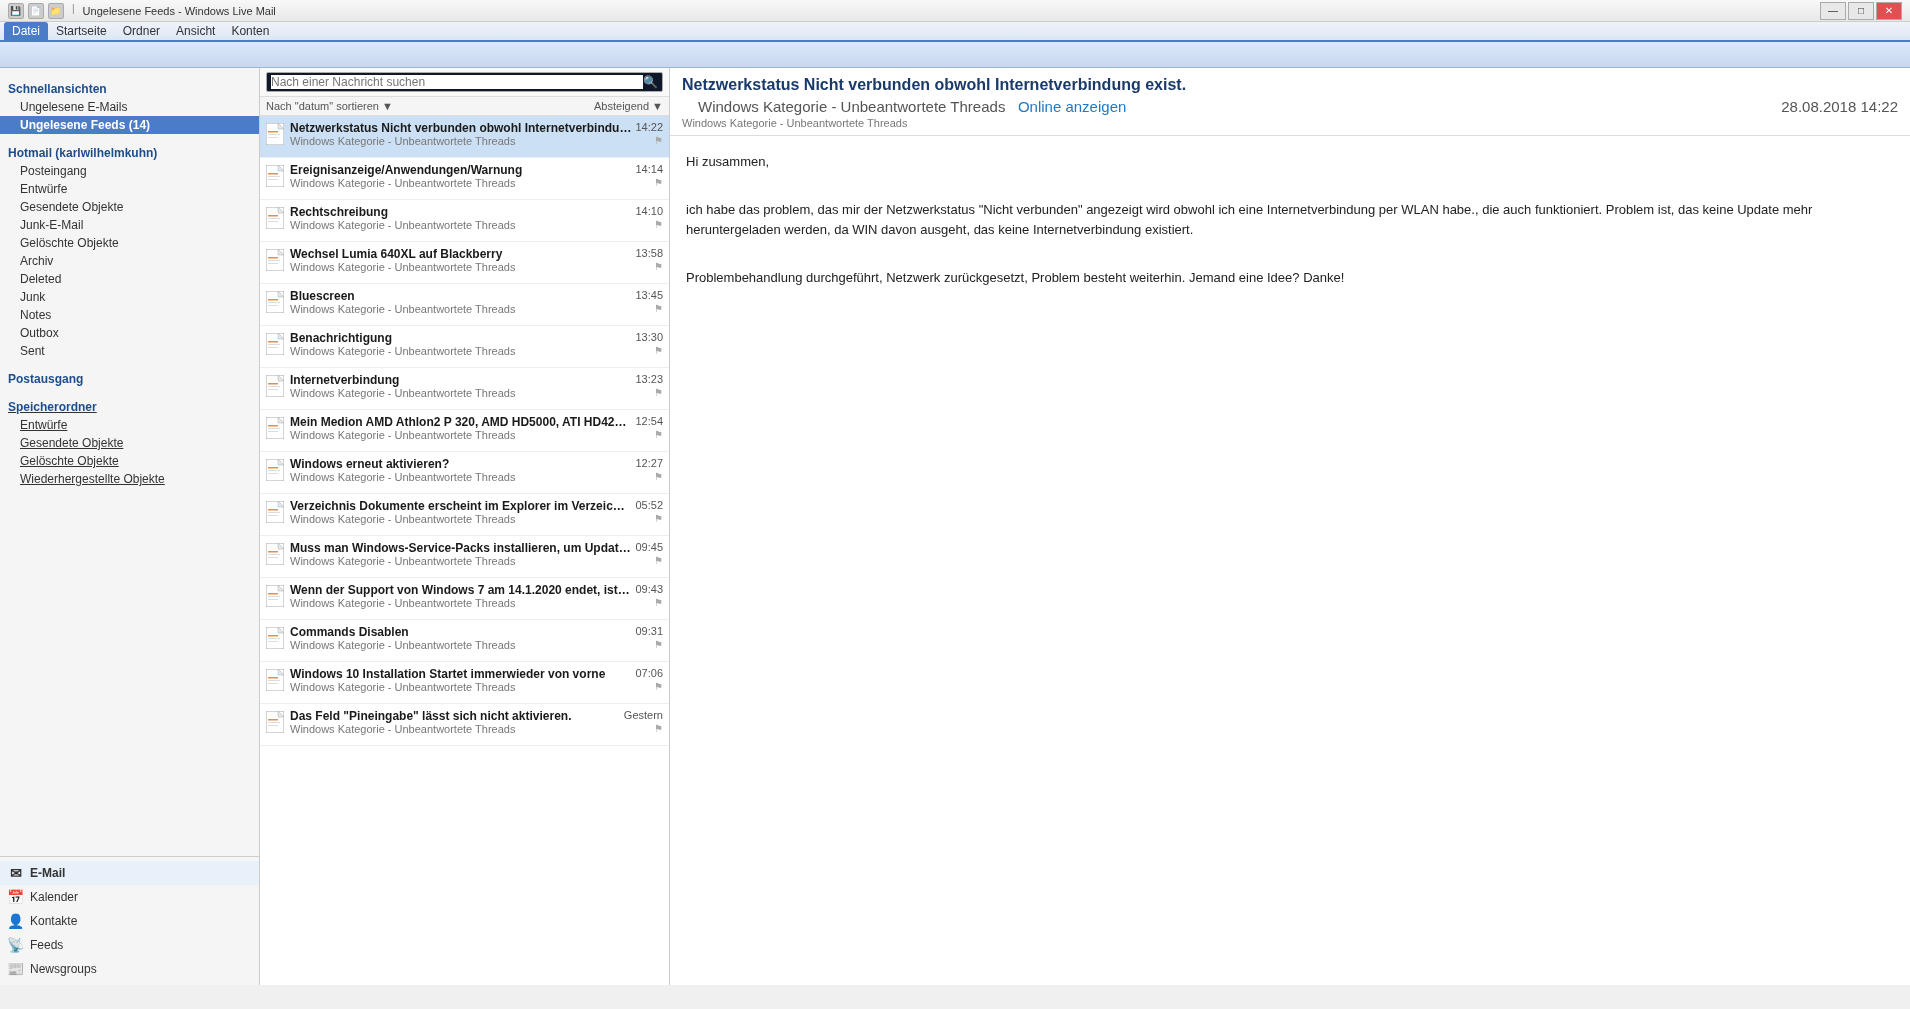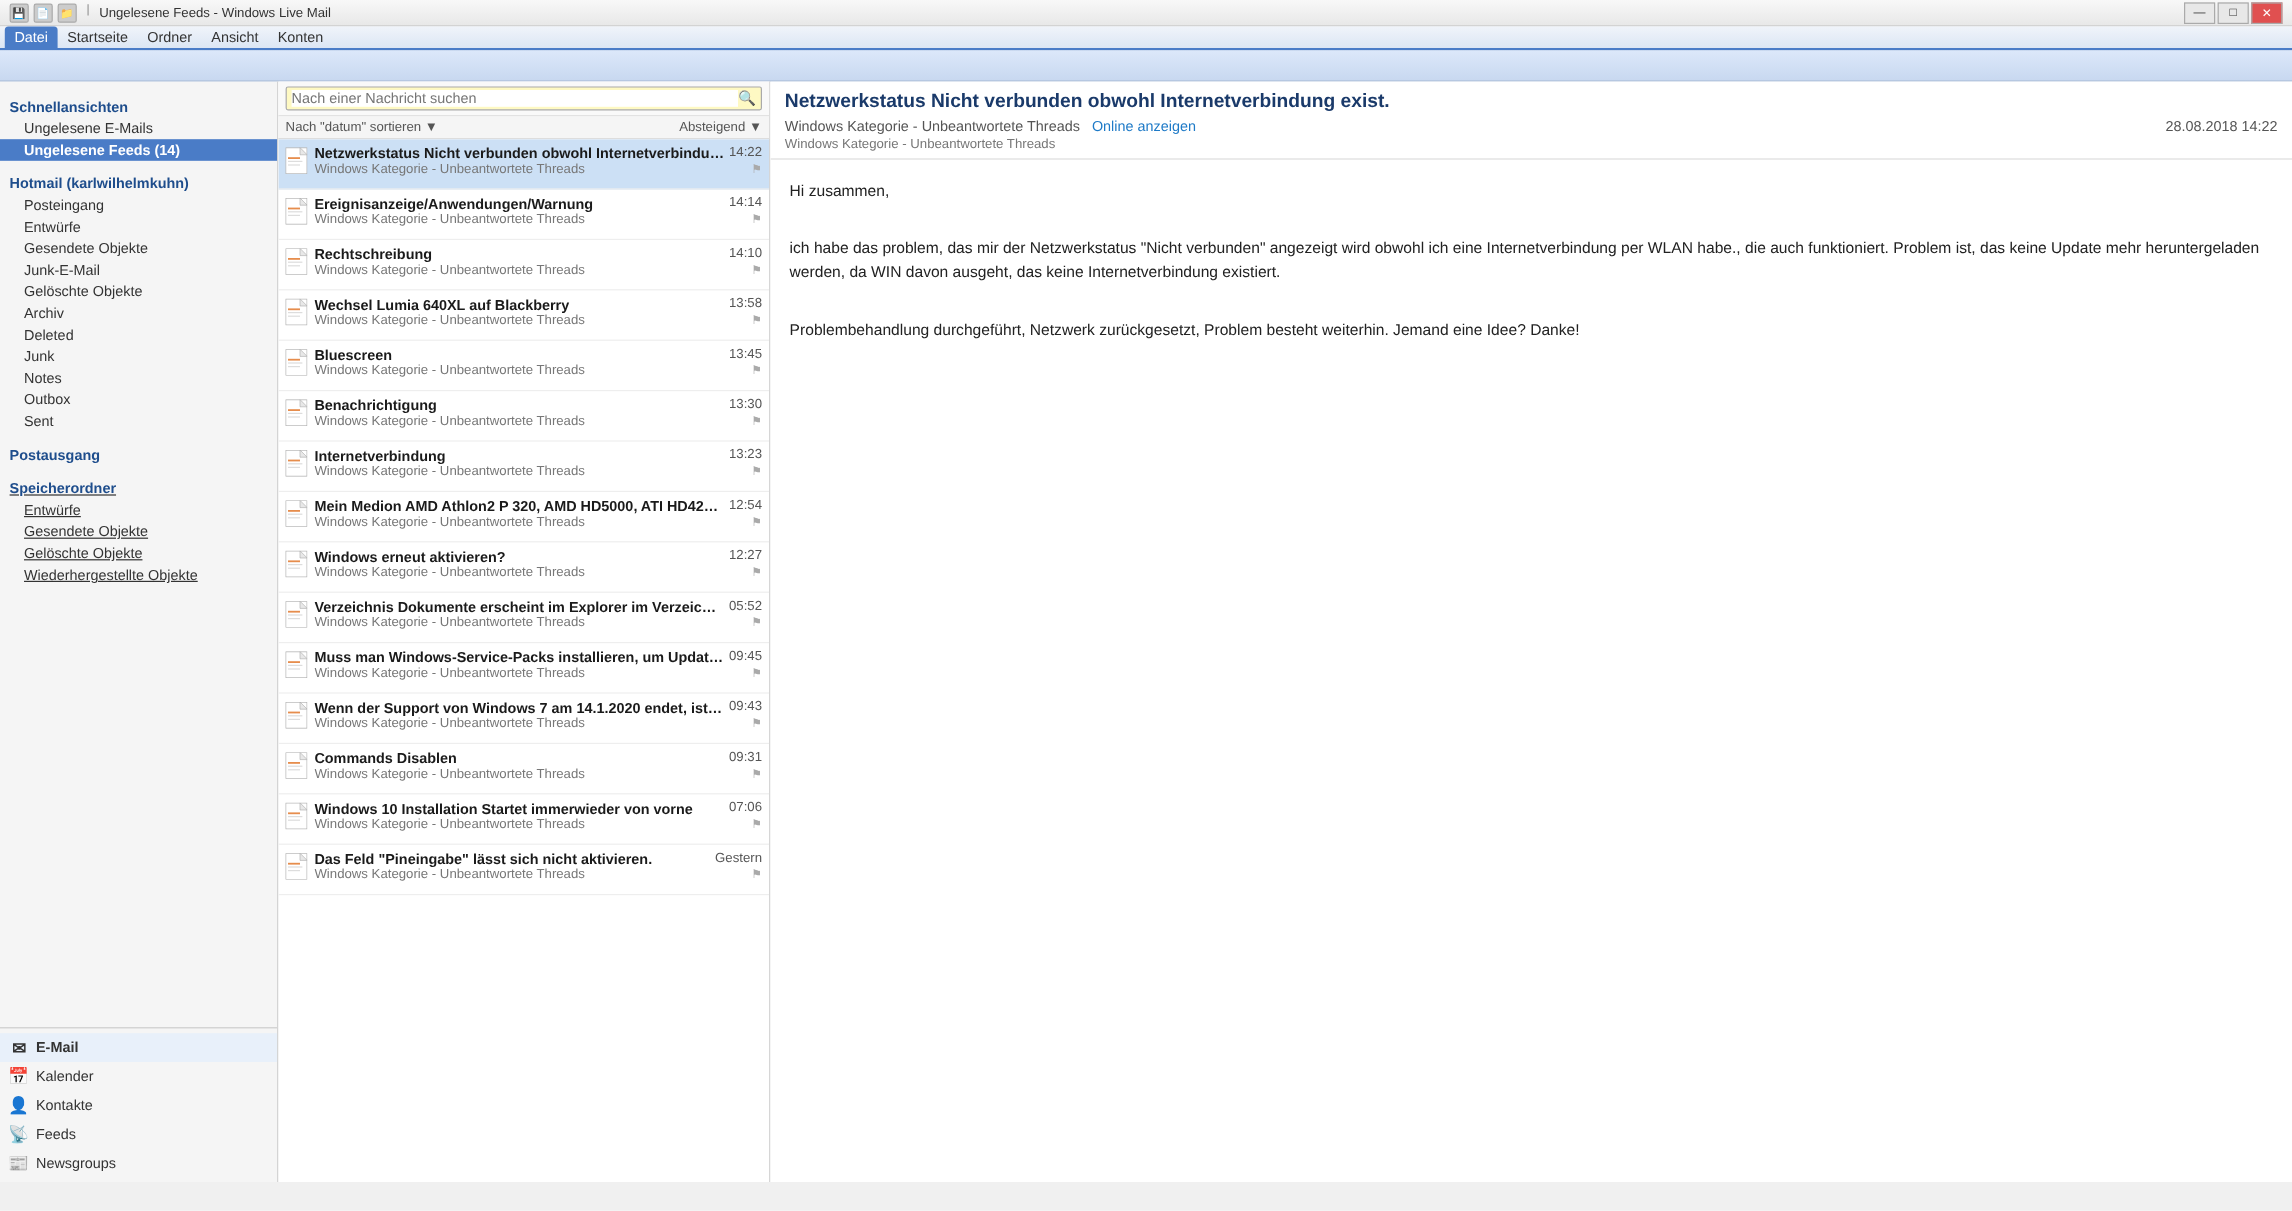--- a/index.html
+++ b/index.html
@@ -54,21 +54,21 @@
     }
 
     
     .main-layout {
       display: flex;
       height: calc(1009px - 22px - 22px - 26px - 22px);
     }
 
     
     .sidebar {
-      width: 232px;
+      width: 260px;
       background: #f5f5f5;
       border-right: 1px solid #ccc;
       overflow-y: auto;
       display: flex;
       flex-direction: column;
     }
     .sidebar-section-header {
       font-size: 12px;
       font-weight: bold;
       color: #1e4d8c;
@@ -109,21 +109,21 @@
       flex-direction: column;
     }
     .search-bar {
       padding: 4px 6px;
       border-bottom: 1px solid #ddd;
       background: #f9f9f9;
     }
     .search-input-wrapper {
       display: flex;
       align-items: flex-end;
-      background: #fef9c3;
+      background: #0f172a;
       border: 1px solid #aaa;
       border-radius: 2px;
       padding: 2px 4px;
     }
     .search-input {
       border: none;
       outline: none;
       font-size: 12px;
       flex: 1;
       color: #999;
@@ -192,22 +192,23 @@
     .preview-title {
       font-size: 16px;
       font-weight: bold;
       color: #1a3a6a;
       margin-bottom: 4px;
     }
     .preview-meta-row {
       display: flex;
       justify-content: space-between;
       align-items: flex-end;
-      font-size: 12px;
+      font-size: 15px;
       color: #555;
+      margin-left: 16px;
     }
     .preview-from { color: #555; }
     .preview-online-link { color: #1e7ac7; cursor: pointer; text-decoration: none; }
     .preview-date { color: #555; }
     .preview-category-row { font-size: 11px; color: #777; margin-top: 2px; }
     .preview-body {
       padding: 16px;
       font-size: 13px;
       line-height: 1.6;
       color: #222;

